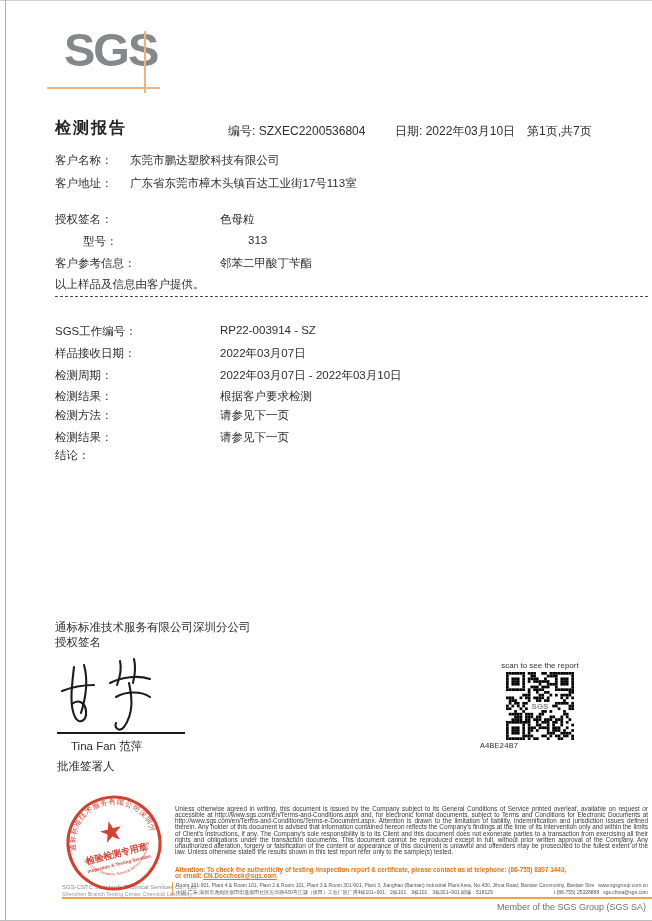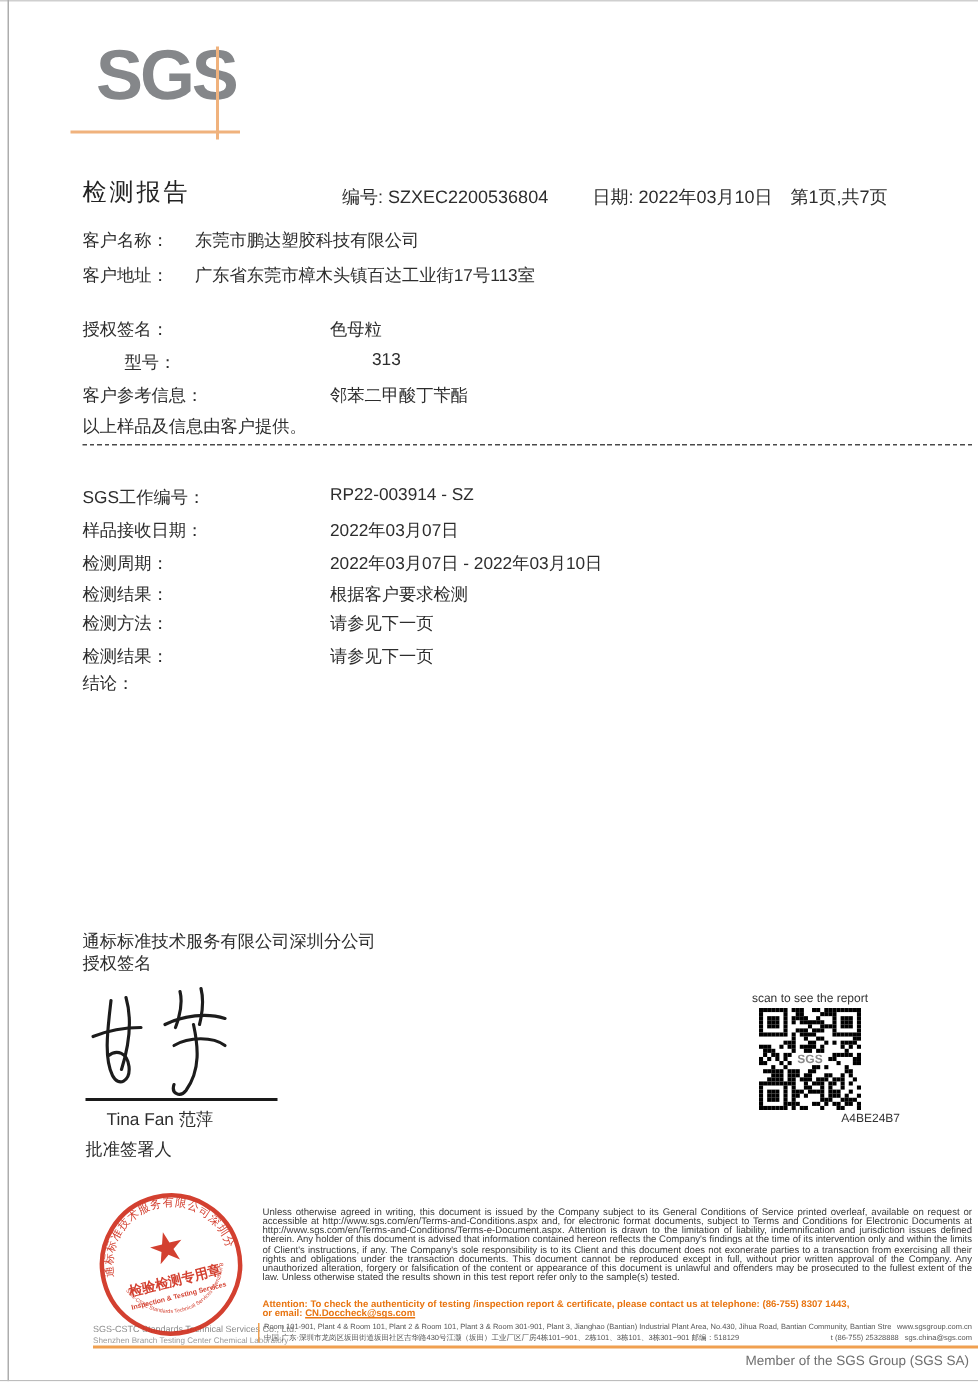--- a/index.html
+++ b/index.html
@@ -10,21 +10,21 @@
   .edge-top { position:absolute; left:0; top:0; right:0; height:1px; background:#cfcfcf; }
   .edge-bottom { position:absolute; left:0; bottom:0; right:0; height:1px; background:#bdbdbd; }
 
   
   .logo { position:absolute; left:64px; top:26px; }
   .logo-text { font-size:47px; font-weight:bold; color:#85878a; letter-spacing:-2px; line-height:1; }
   .logo-hline { position:absolute; left:-17px; top:61px; width:113px; height:2px; background:#f0b27d; }
   .logo-vline { position:absolute; left:80px; top:5px; width:2px; height:62px; background:#f0b27d; }
 
   
-  .report-title { position:absolute; left:55px; top:118px; font-size:16px; font-weight:normal; letter-spacing:2px; color:#222; }
+  .report-title { position:absolute; left:55px; top:118px; font-size:16px; font-weight:bold; letter-spacing:2px; color:#222; }
   .hdr { position:absolute; top:123px; font-size:12px; color:#2d2d2d; white-space:nowrap; }
 
   .row { position:absolute; left:55px; font-size:11.5px; white-space:nowrap; color:#2d2d2d; }
   .row .lbl { display:inline-block; }
   .val-a { position:absolute; left:75px; }
   .val-b { position:absolute; left:165px; }
 
   .dashes { position:absolute; left:55px; right:2px; top:296px; height:1px;
     background:repeating-linear-gradient(90deg,#4a4a4a 0 3px,transparent 3px 5px); }
 
@@ -34,21 +34,21 @@
   .sig-company { position:absolute; left:55px; top:620px; font-size:11.5px; }
   .sig-auth { position:absolute; left:55px; top:635px; font-size:11.5px; }
   .sig-draw { position:absolute; left:58px; top:655px; }
   .sig-line { position:absolute; left:57px; top:732px; width:128px; height:2px; background:#1a1a1a; }
   .sig-name { position:absolute; left:71px; top:739px; font-size:11.5px; }
   .sig-role { position:absolute; left:57px; top:759px; font-size:11.5px; }
 
   
   .qr-caption { position:absolute; left:480px; top:661px; width:120px; text-align:center; font-size:8px; color:#333; }
   .qr-box { position:absolute; left:506px; top:672px; width:68px; height:68px; background:#fff; }
-  .qr-code-text { position:absolute; left:480px; top:741px; width:120px; text-align:right; font-size:8px; color:#333; }
+  .qr-code-text { position:absolute; left:480px; top:741px; width:120px; text-align:left; font-size:8px; color:#333;font-family:Liberation Mono, monospace; }
 
   
   .disclaimer { position:absolute; left:175px; top:806px; width:473px; font-size:6.4px; line-height:6.15px; text-align:justify; color:#3a3a3a; }
   .attention { position:absolute; left:175px; top:867px; width:473px; font-size:6.4px; line-height:6.3px; font-weight:bold; color:#e87511; }
   .attention .email-link { text-decoration:underline; }
   .co1 { position:absolute; left:62px; top:884px; font-size:6px; color:#8a8a8a; white-space:nowrap; }
   .co2 { position:absolute; left:62px; top:891px; font-size:5.4px; color:#9a9a9a; white-space:nowrap; }
   .addr-divider { position:absolute; left:172px; top:882px; width:1px; height:13px; background:#f0a050; }
   .addr { position:absolute; left:176px; top:882px; width:472px; font-size:5px; color:#555; }
   .addr .line { display:flex; gap:4px; white-space:nowrap; overflow:hidden; line-height:6.5px; }

